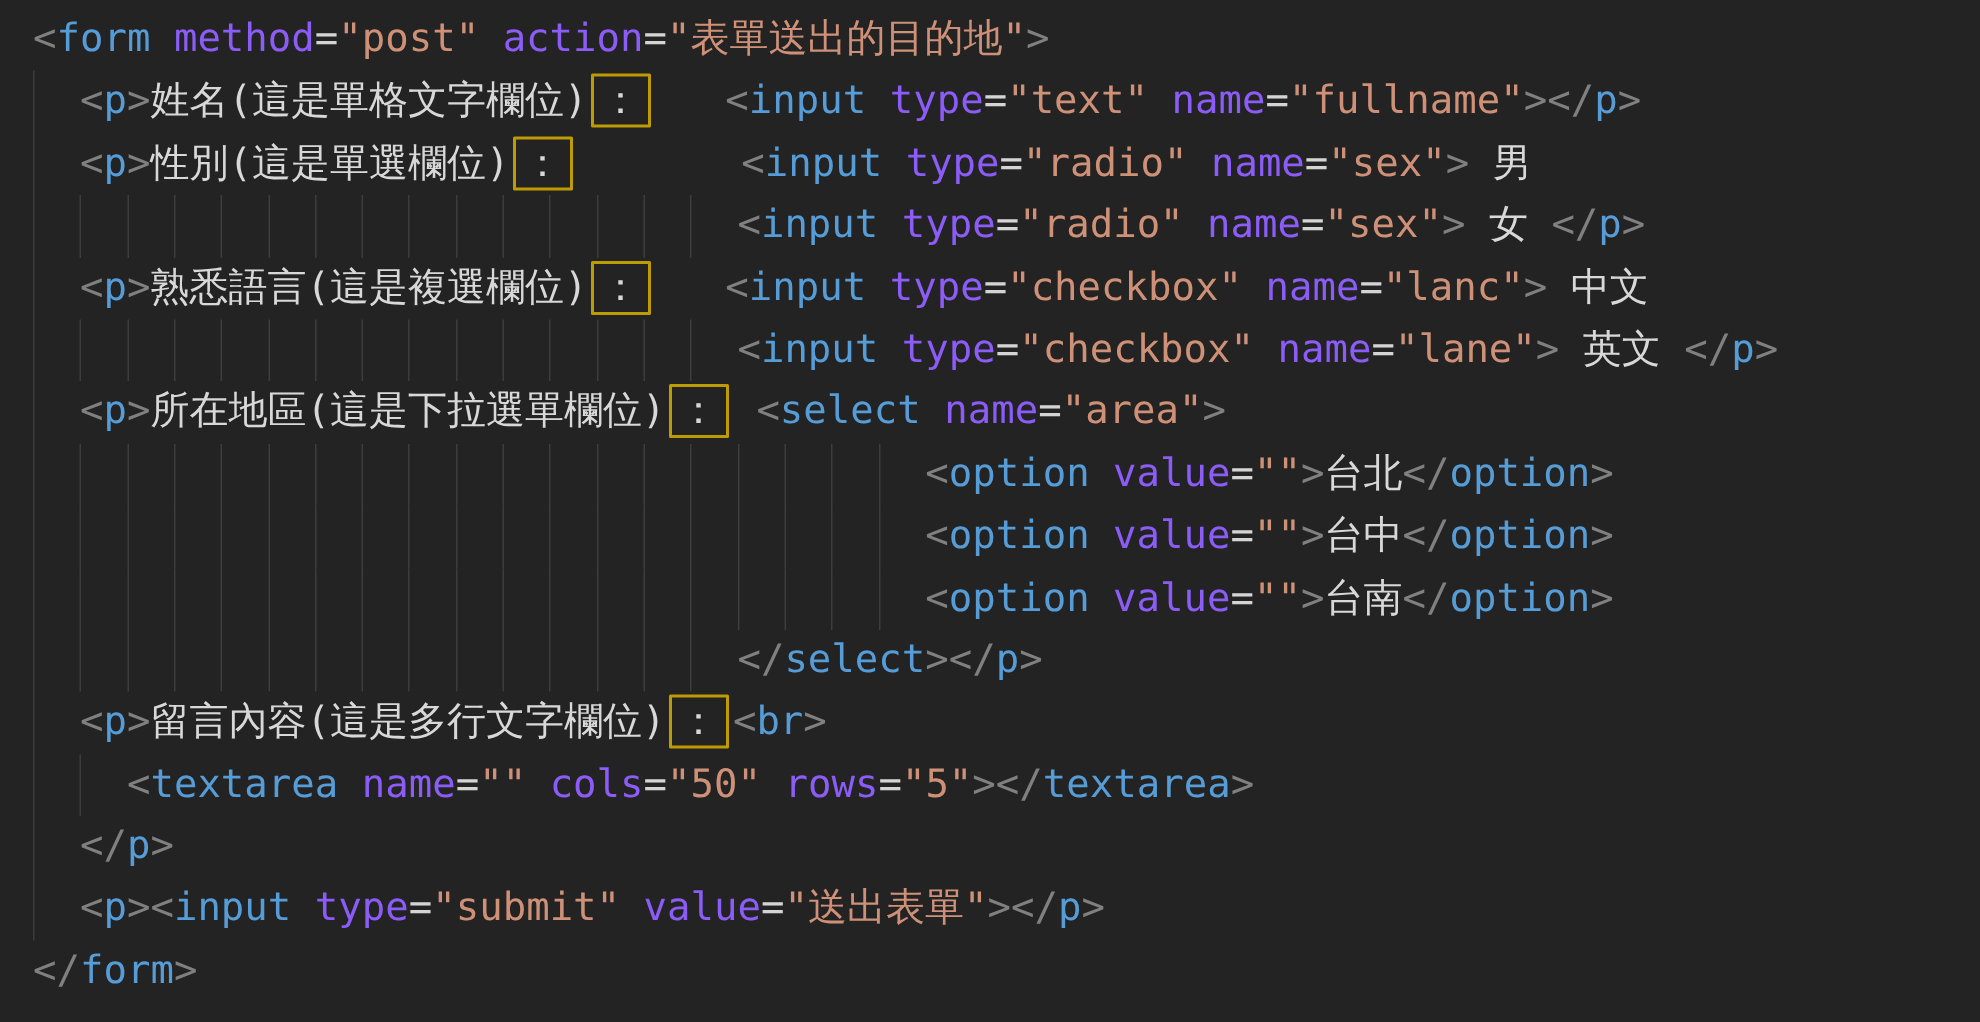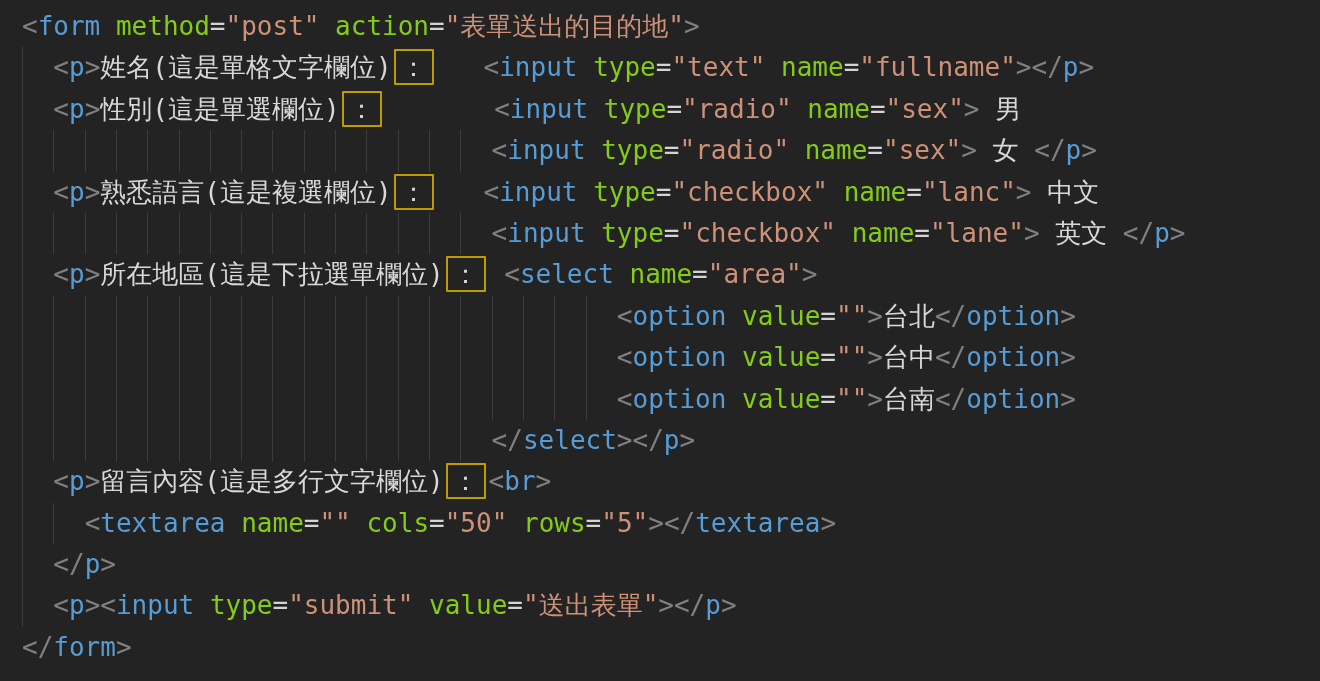--- a/index.html
+++ b/index.html
@@ -33,21 +33,21 @@
   }
   .guide {
     position: absolute;
     top: 0;
     bottom: 0;
     width: 1px;
     background: #3d3d3d;
   }
   .tk-b { color: #808080; }  
   .tk-t { color: #569cd6; }  
-  .tk-a { color: #84cc16; }  
+  .tk-a { color: #8b5cf6; }  
   .tk-o { color: #d4d4d4; }  
   .tk-s { color: #ce9178; }  
   .tk-x { color: #d8d8d8; }  
   .tk-box {                  
     color: #d8d8d8;
     border: 2px solid #bd9b03;
     border-radius: 1px;
     padding: 1px 5px;
     margin: 0 3px 0 2px;
   }

